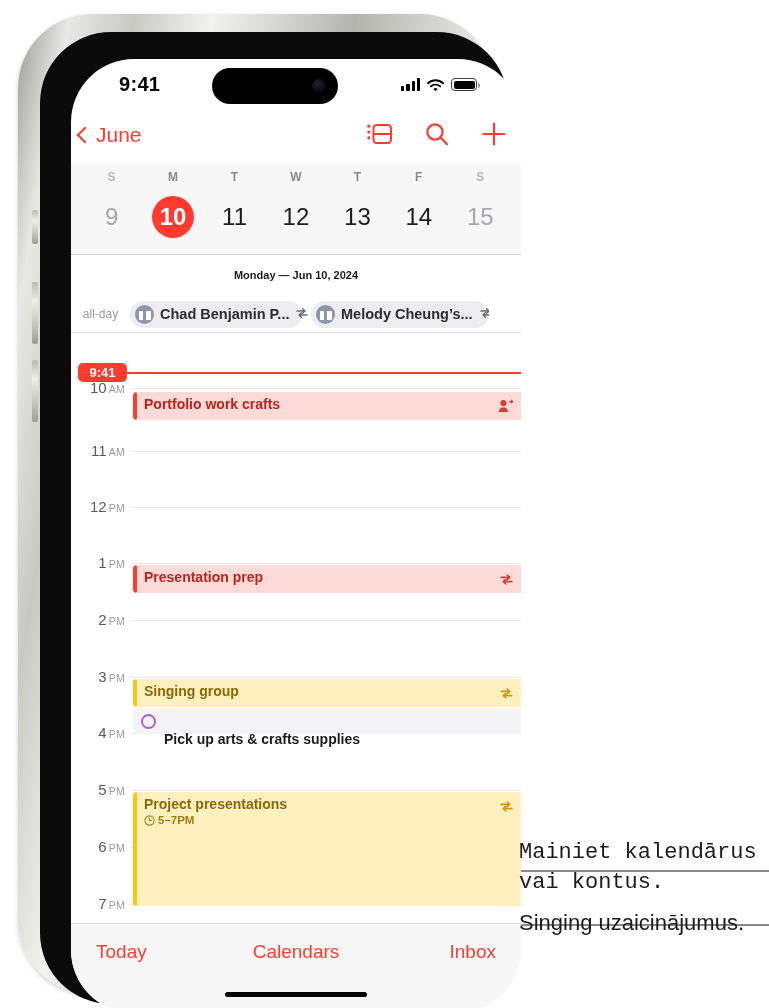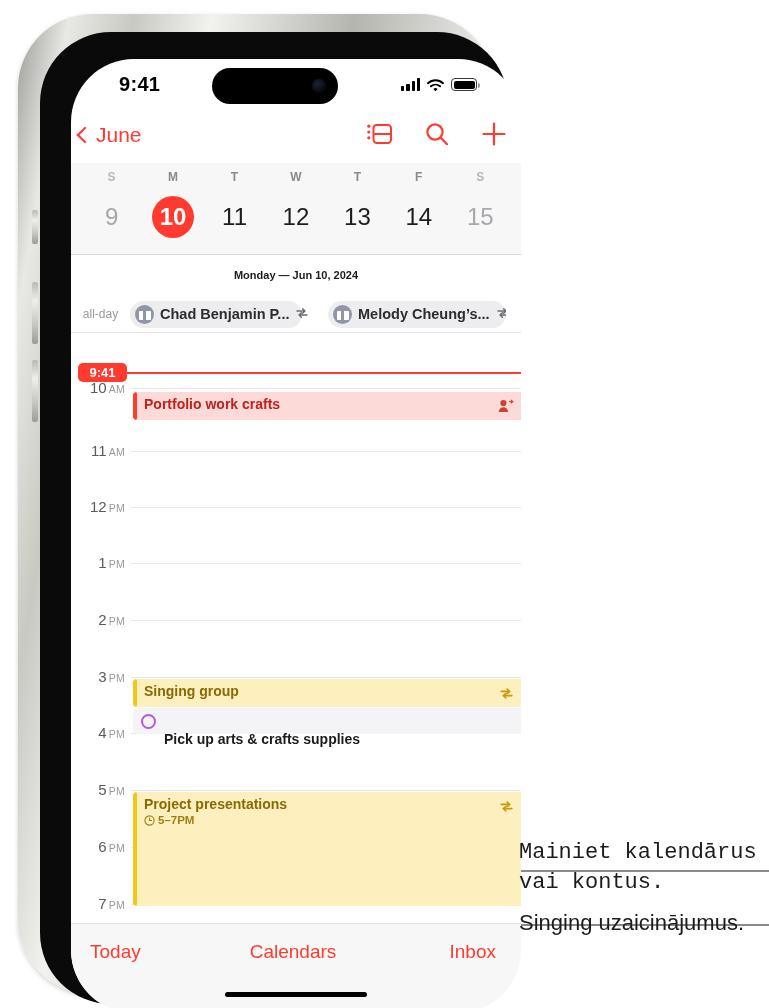--- a/index.html
+++ b/index.html
@@ -80,21 +80,21 @@
   .ws-sep{ position:absolute; left:0; bottom:0; width:450px; height:1px; background:#D8D8DA; }
 
   
   .dayhead{ position:absolute; left:0; top:196px; width:450px; height:40px;
     display:flex; align-items:center; justify-content:center;
     font-size:11px; font-weight:bold; color:#1c1c1e; }
 
   
   .allday{ position:absolute; left:0; top:236px; width:450px; height:38px; display:flex; align-items:center; }
   .allday-label{ width:59px; text-align:center; font-size:12px; color:#9a9a9e; }
-  .chips{ display:flex; gap:26px; overflow:hidden; }
+  .chips{ display:flex; gap:9px; overflow:hidden; }
   .chip{ display:flex; align-items:center; gap:6px; background:#EDEDF0; border-radius:14px;
     height:27px; padding:0 9px 0 5px; flex:none; }
   .chip-gift{ width:19px; height:19px; border-radius:50%; background:#8E96A8; position:relative; flex:none; }
   .chip-gift::before{ content:""; position:absolute; left:3.5px; top:6.5px; width:12px; height:9px;
     background:#fff; border-radius:1px; }
   .chip-gift::after{ content:""; position:absolute; left:8.4px; top:4.2px; width:2.2px; height:11.5px;
     background:#8E96A8; }
   .chip-txt{ font-size:14.5px; color:#2b2b30; font-weight:600; white-space:nowrap; }
   .chip-w1{ max-width:172px; }
   .chip-w2{ max-width:178px; }
@@ -131,21 +131,21 @@
   .reminder{ position:absolute; left:62px; right:-6px; height:26px; background:#F4F4F6;
     border-radius:5px; display:flex; align-items:center; padding-left:8px; gap:8px; }
   .rem-circle{ width:15px; height:15px; border-radius:50%; border:2px solid #B05CD6; flex:none; }
   .rem-txt{ font-size:14px; font-weight:bold; color:#1c1c1e; white-space:nowrap;margin-top:36px; }
 
   
   .tabbar{ position:absolute; left:0; bottom:0; width:450px; height:90px; background:#F7F7F7;
     border-top:1px solid #E0E0E2; }
   .tabs{ display:flex; align-items:center; height:56px; }
   .tab{ flex:1; text-align:center; color:#FF3B30; font-size:19px; }
-  .tab.l{ text-align:left; padding-left:19px; }
+  .tab.l{ text-align:left; padding-left:25px; }
   .tab.r{ text-align:right; padding-right:25px; }
   .homebar{ position:absolute; left:50%; transform:translateX(-50%); bottom:16px;
     width:142px; height:5px; background:#000; border-radius:3px; }
 
   
   .callout-txt{ position:absolute; font-size:22px; color:#1c1c1e; line-height:1.35; }
   .co1{ left:519px; top:838px; width:250px;font-family:Liberation Mono, monospace; }
   .co2{ left:519px; top:908px; width:250px; }
   svg.lead{ position:absolute; left:0; top:0; width:769px; height:1008px;
     pointer-events:none; overflow:visible; }
@@ -340,20 +340,30 @@
             <span class="ttl">Portfolio work crafts</span>
             <span class="rep">
               <svg width="16" height="14" viewBox="0 0 16 14">
                 <circle cx="5.4" cy="4" r="3.1" fill="#CF4038"></circle>
                 <path d="M0.6 13 c0.6-3.4 2.7-4.7 4.8-4.7 s4.2 1.3 4.8 4.7 z" fill="#CF4038"></path>
                 <path d="M11.6 2.6 l3.3 0 M13.2 1.2 l1.7 1.4 l-1.7 1.4" fill="none" stroke="#CF4038" stroke-width="1.1" stroke-linecap="round" stroke-linejoin="round"></path>
               </svg>
             </span>
           </div>
 
+          <div class="ev ev-red" style="top:231px; height:28px">
+            <span class="bar"></span>
+            <span class="ttl">Presentation prep</span>
+            <span class="rep">
+              <svg width="15" height="13" viewBox="0 0 14 12">
+                <path d="M2 4 h8 M10 4 l-2.4 -2.2 M10 4 l-2.4 2.2" fill="none" stroke="#CF4038" stroke-width="1.5" stroke-linecap="round" stroke-linejoin="round"></path>
+                <path d="M12 8 h-8 M4 8 l2.4 -2.2 M4 8 l2.4 2.2" fill="none" stroke="#CF4038" stroke-width="1.5" stroke-linecap="round" stroke-linejoin="round"></path>
+              </svg>
+            </span>
+          </div>
 
           <div class="ev ev-yel" style="top:345px; height:28px">
             <span class="bar"></span>
             <span class="ttl">Singing group</span>
             <span class="rep">
               <svg width="15" height="13" viewBox="0 0 14 12">
                 <path d="M2 4 h8 M10 4 l-2.4 -2.2 M10 4 l-2.4 2.2" fill="none" stroke="#C99A0B" stroke-width="1.5" stroke-linecap="round" stroke-linejoin="round"></path>
                 <path d="M12 8 h-8 M4 8 l2.4 -2.2 M4 8 l2.4 2.2" fill="none" stroke="#C99A0B" stroke-width="1.5" stroke-linecap="round" stroke-linejoin="round"></path>
               </svg>
             </span>

